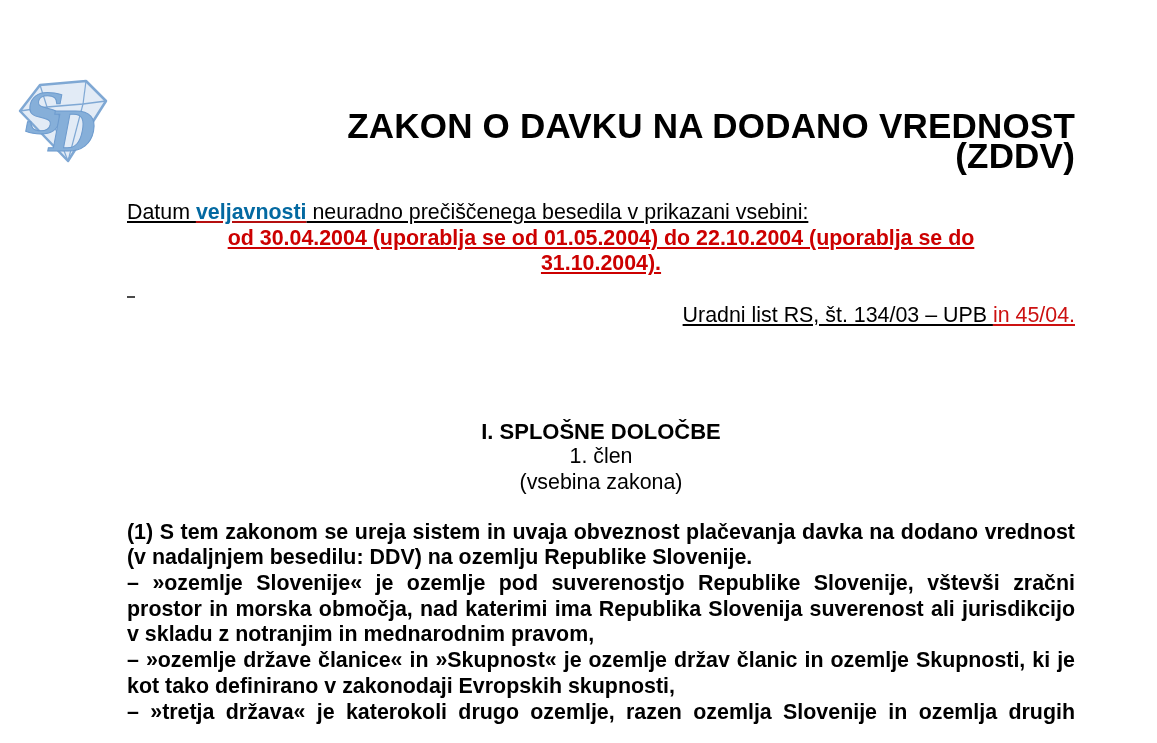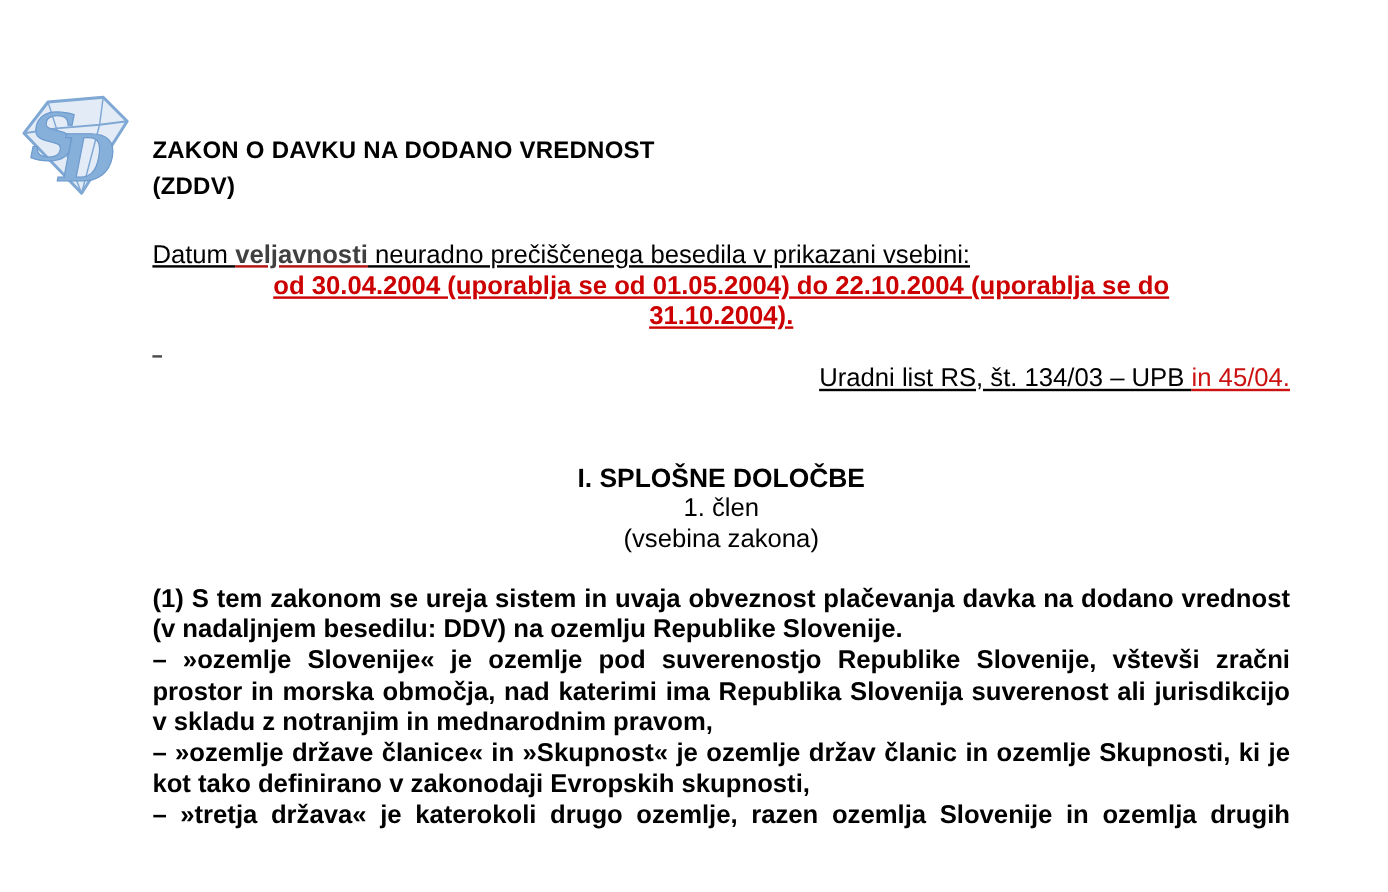--- a/index.html
+++ b/index.html
@@ -27,36 +27,36 @@
   .content {
     position: absolute;
     left: 127px;
     top: 0;
     width: 948px;
     font-size: 21.4px;
     line-height: 25.7px;
   }
   .doc-title {
     margin-top: 111px;
-    text-align: left;
-    font-size: 20px;
+    text-align: right;
+    font-size: 35px;
     line-height: 30px;
     font-weight: bold;
     letter-spacing: 0.2px;
   }
   .validity-line {
     margin-top: 29px;
     text-align: left;
   }
   .validity-line .u-black {
     text-decoration: underline;
     text-decoration-color: #000000;
   }
   .red-bold {
-    color: #404040;
+    color: #0369a1;
     font-weight: bold;
   }
   .validity-line .red-bold {
     text-decoration: underline;
     text-decoration-color: #b40f0f;
   }
   .validity-range {
     text-align: center;
     color: #cc0000;
     font-weight: bold;
@@ -78,21 +78,21 @@
   .gazette-line .u-black {
     text-decoration: underline;
     text-decoration-color: #000000;
   }
   .gazette-line .u-red {
     color: #cc1111;
     text-decoration: underline;
     text-decoration-color: #cc1111;
   }
   .section-heading {
-    margin-top: 57px;
+    margin-top: 90px;
     text-align: center;
     font-weight: bold;
     font-size: 22px;
     line-height: 25.7px;
   }
   .article-number {
     text-align: center;
   }
   .article-subtitle {
     text-align: center;

